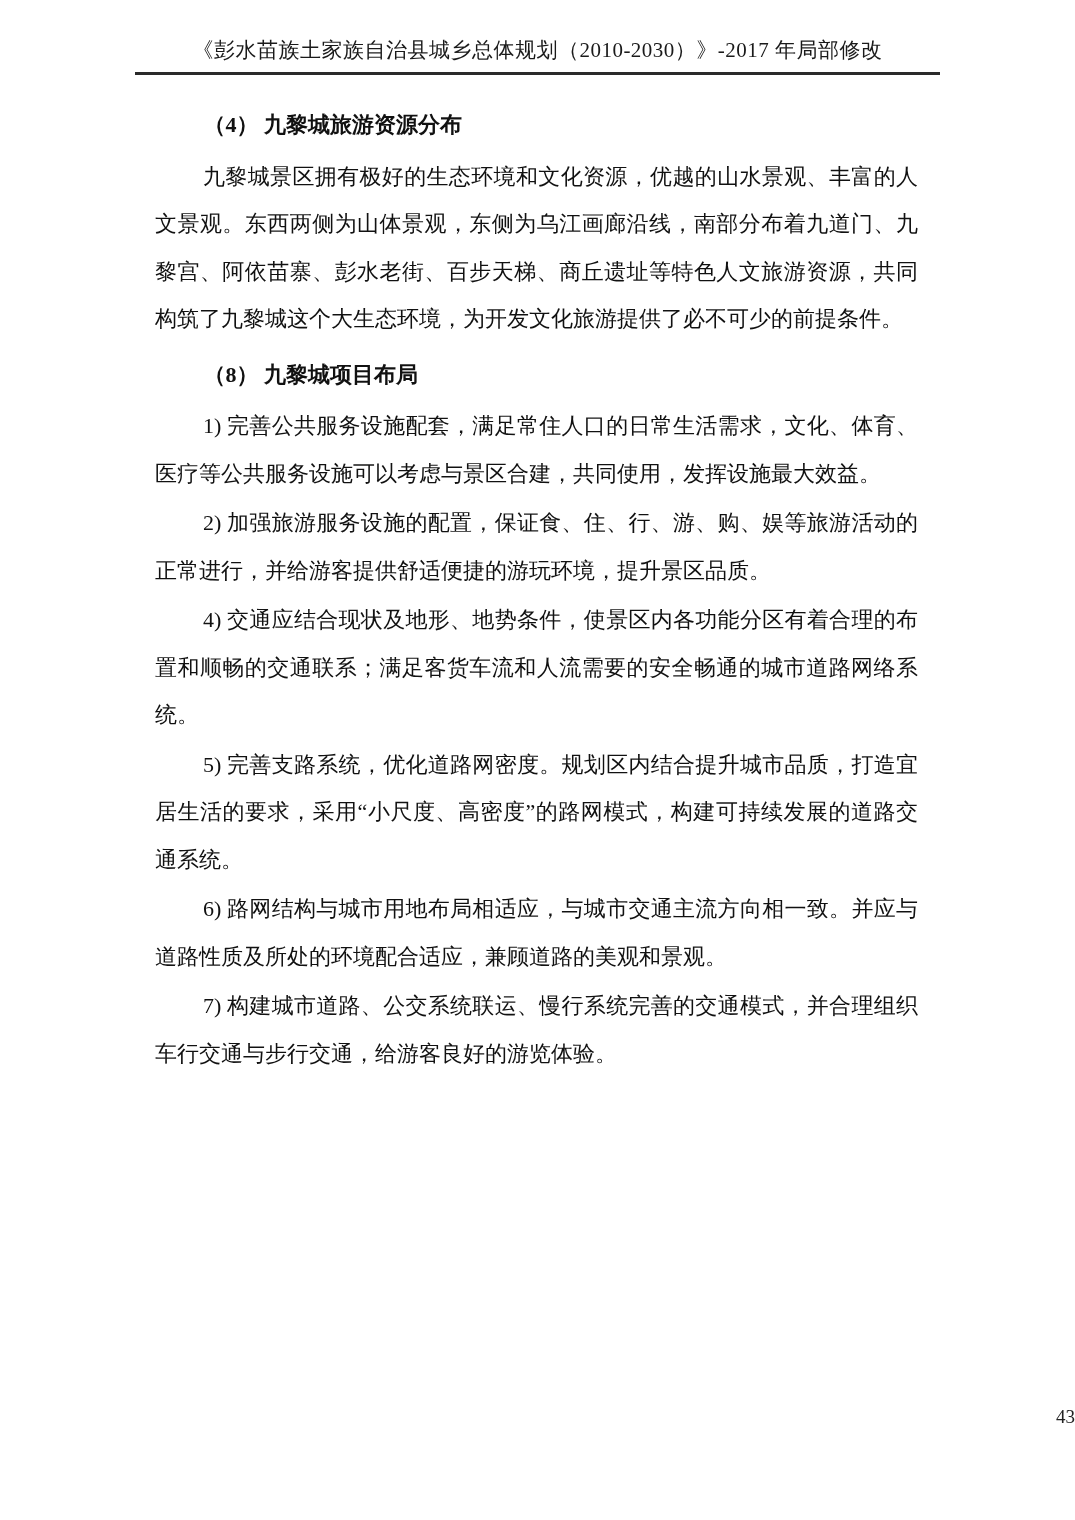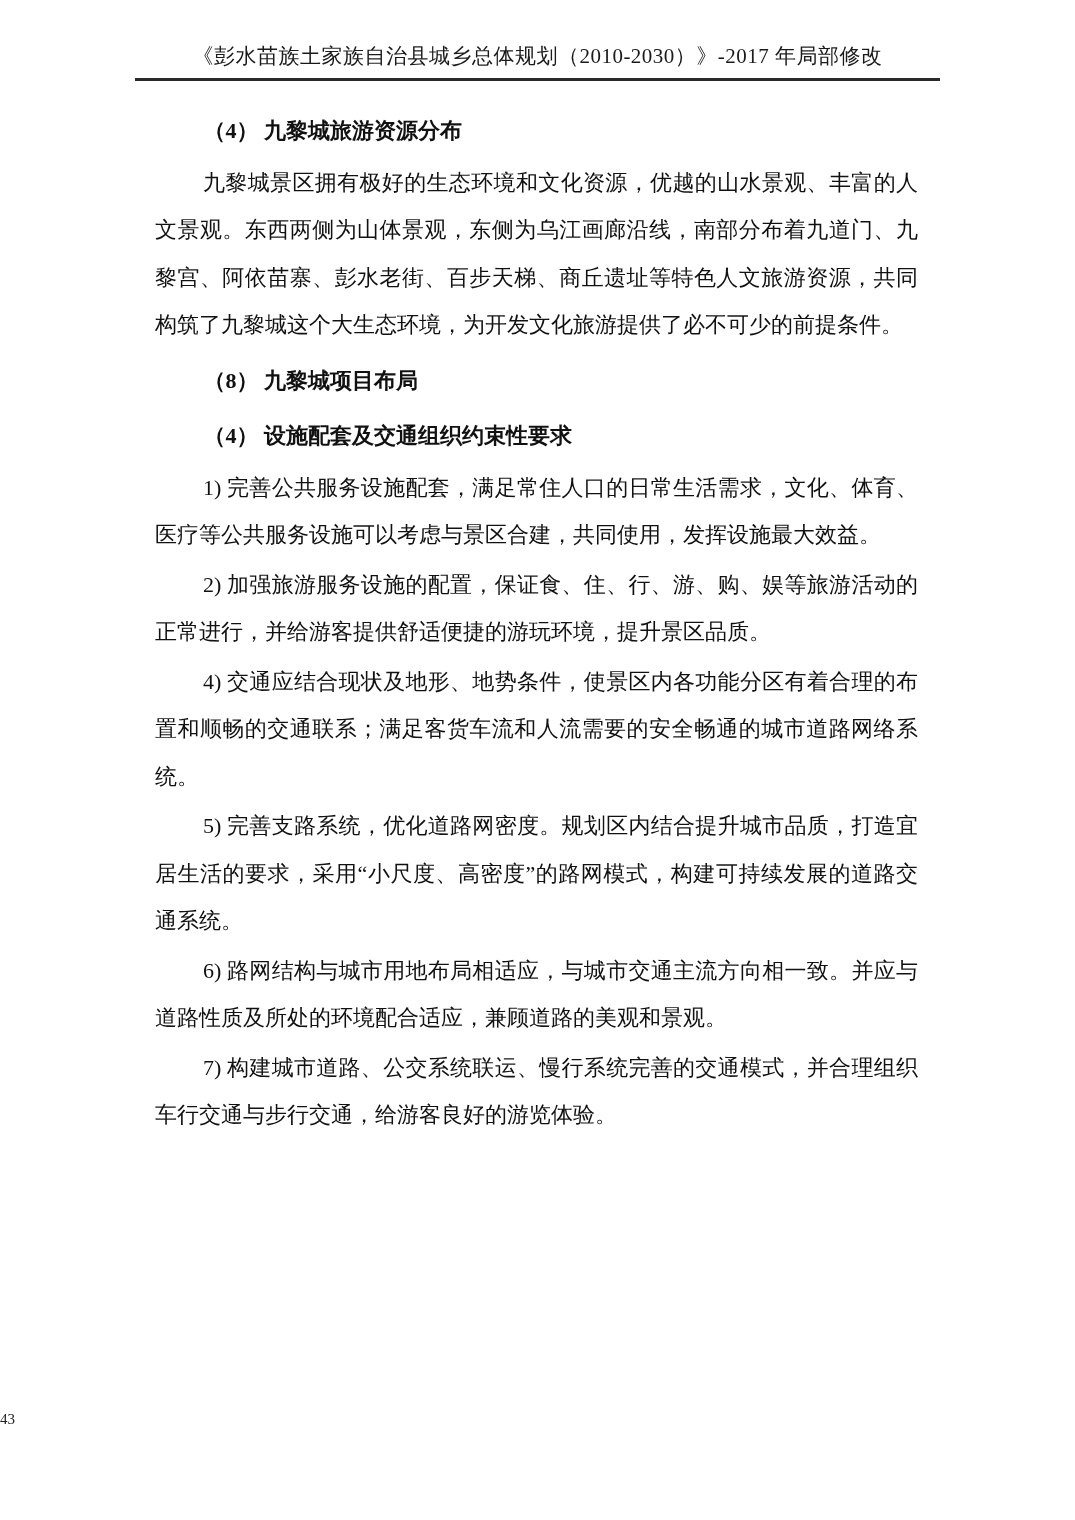--- a/index.html
+++ b/index.html
@@ -11,21 +11,21 @@
     position: relative;
     width: 1075px;
     height: 1520px;
     background: #ffffff;
     color: #111111;
     font-family: "Liberation Serif", "DejaVu Serif", serif;
     overflow: hidden;
   }
   .page-header {
     padding-top: 32px;
-    margin: 10px 135px;
+    margin: 4px 135px;
   }
   .header-title {
     text-align: center;
     font-size: 21px;
     letter-spacing: 0.5px;
     color: #1a1a1a;
     white-space: nowrap;
   }
   .header-rule {
     border: none;
@@ -60,43 +60,42 @@
   }
   .chapter-number {
     display: inline-block;
     margin-right: 30px;
   }
   .page-footer {
     position: absolute;
     left: 0;
     right: 0;
     bottom: 92px;
-    text-align: left;
-    font-size: 15px;
+    text-align: right;
+    font-size: 19px;
     color: #222222;
   }
 </style>
 </head>
 <body>
 
 <div class="page">
 
   <div class="page-header">
     <div class="header-title">《彭水苗族土家族自治县城乡总体规划（2010-2030）》-2017 年局部修改</div>
     <hr class="header-rule">
   </div>
 
   <div class="content">
 
     <div class="section-heading">（4） 九黎城旅游资源分布</div>
     <p class="para">九黎城景区拥有极好的生态环境和文化资源，优越的山水景观、丰富的人文景观。东西两侧为山体景观，东侧为乌江画廊沿线，南部分布着九道门、九黎宫、阿依苗寨、彭水老街、百步天梯、商丘遗址等特色人文旅游资源，共同构筑了九黎城这个大生态环境，为开发文化旅游提供了必不可少的前提条件。</p>
 
     <div class="section-heading">（8） 九黎城项目布局</div>
 
-    <div class="section-heading">（4） 设施配套及交通组织约束性要求</div>
     <p class="para">1) 完善公共服务设施配套，满足常住人口的日常生活需求，文化、体育、医疗等公共服务设施可以考虑与景区合建，共同使用，发挥设施最大效益。</p>
     <p class="para">2) 加强旅游服务设施的配置，保证食、住、行、游、购、娱等旅游活动的正常进行，并给游客提供舒适便捷的游玩环境，提升景区品质。</p>
     <p class="para">4) 交通应结合现状及地形、地势条件，使景区内各功能分区有着合理的布置和顺畅的交通联系；满足客货车流和人流需要的安全畅通的城市道路网络系统。</p>
     <p class="para">5) 完善支路系统，优化道路网密度。规划区内结合提升城市品质，打造宜居生活的要求，采用“小尺度、高密度”的路网模式，构建可持续发展的道路交通系统。</p>
     <p class="para">6) 路网结构与城市用地布局相适应，与城市交通主流方向相一致。并应与道路性质及所处的环境配合适应，兼顾道路的美观和景观。</p>
     <p class="para">7) 构建城市道路、公交系统联运、慢行系统完善的交通模式，并合理组织车行交通与步行交通，给游客良好的游览体验。</p>
 
 
   </div>
 

